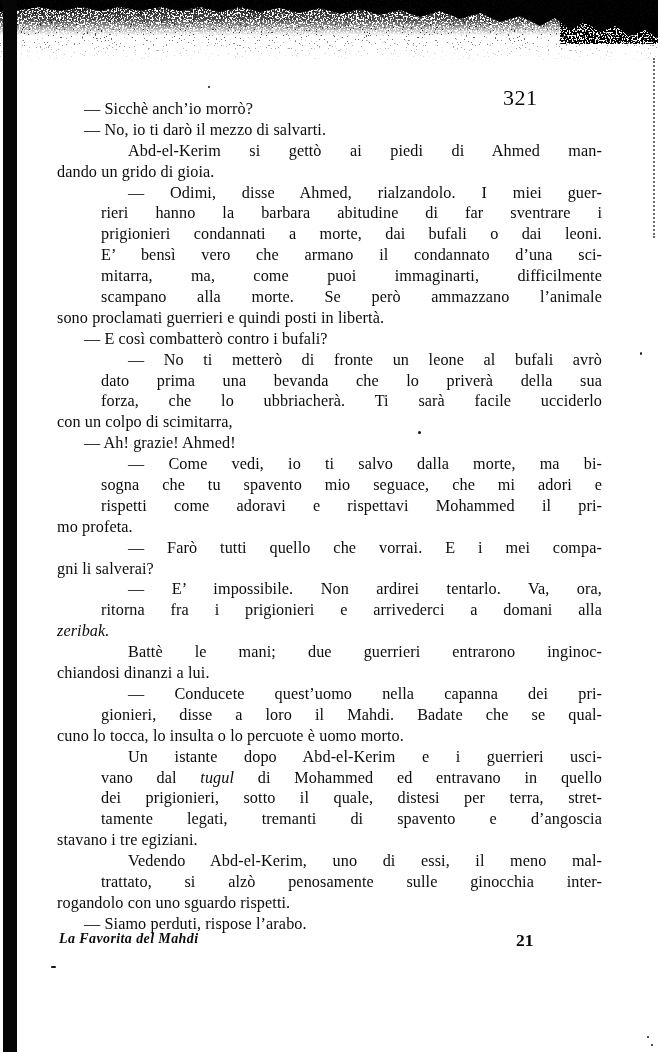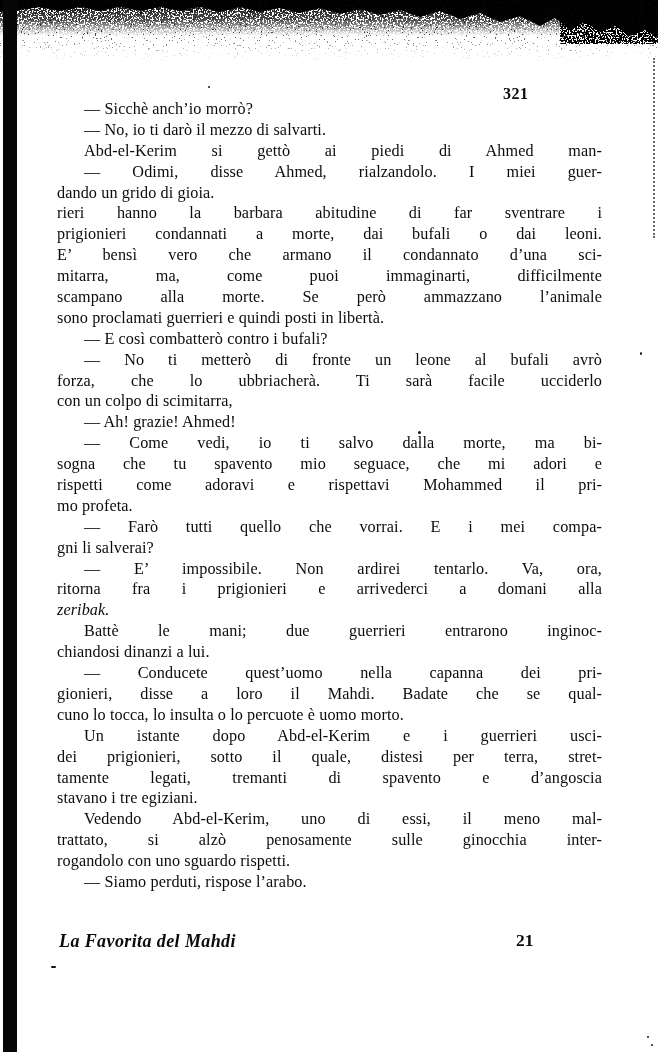--- a/index.html
+++ b/index.html
@@ -31,36 +31,36 @@
   .sp5{left:651px;top:1044px;width:2px;height:2px;}
   .sp6{left:208px;top:86px;width:2px;height:2px;}
   .right-dots{
     position:absolute;right:3px;top:58px;height:180px;width:0;
     border-left:2px dotted #2a2a2a;opacity:.7;
   }
   
   .ink{color:#0b0b0b;}
   .page-num-top{
     position:absolute;left:503px;top:85px;
-    font-size:16px;font-weight:bold;letter-spacing:.5px;
+    font-size:22px;font-weight:normal;letter-spacing:.5px;
   }
   #text-block{
     position:absolute;left:57px;top:99px;width:545px;
   }
   .line{
     font-size:16.2px;line-height:20.9px;height:20.9px;
     font-weight:normal;color:#0c0c0c;
     text-align:justify;letter-spacing:.1px;
   }
-  .line.j{text-align-last:justify;}
+  .line.j{text-align-last:justify;margin-left:44px;}
   .line.ind{text-indent:27px;}
   .it{font-style:italic;}
   .footer-title{
     position:absolute;left:59px;top:931px;
-    font-size:18px;font-weight:bold;font-style:italic;letter-spacing:.4px;
+    font-size:14px;font-weight:bold;font-style:italic;letter-spacing:.4px;
   }
   .footer-page{
     position:absolute;left:516px;top:930px;
     font-size:17.5px;font-weight:bold;text-align:center;
   }
 </style>
 </head>
 <body>
 
 <div class="top-band"></div>
@@ -106,48 +106,50 @@
 <div class="speckle sp4"></div>
 <div class="speckle sp5"></div>
 <div class="speckle sp6"></div>
 
 <div class="page-num-top ink">321</div>
 
 <div id="text-block">
     <div class="line ind"><span>— Sicchè anch’io morrò?</span></div>
     <div class="line ind"><span>— No, io ti darò il mezzo di salvarti.</span></div>
     <div class="line ind j"><span>Abd-el-Kerim si gettò ai piedi di Ahmed man-</span></div>
+    <div class="line"><span>dando un grido di gioia.</span></div>
     <div class="line ind j"><span>— Odimi, disse Ahmed, rialzandolo. I miei guer-</span></div>
-    <div class="line"><span>dando un grido di gioia.</span></div>
     <div class="line j"><span>rieri hanno la barbara abitudine di far sventrare i</span></div>
     <div class="line j"><span>prigionieri condannati a morte, dai bufali o dai leoni.</span></div>
     <div class="line j"><span>E’ bensì vero che armano il condannato d’una sci-</span></div>
     <div class="line j"><span>mitarra, ma, come puoi immaginarti, difficilmente</span></div>
     <div class="line j"><span>scampano alla morte. Se però ammazzano l’animale</span></div>
     <div class="line"><span>sono proclamati guerrieri e quindi posti in libertà.</span></div>
     <div class="line ind"><span>— E così combatterò contro i bufali?</span></div>
     <div class="line ind j"><span>— No ti metterò di fronte un leone al bufali avrò</span></div>
+    <div class="line j"><span>dato prima una bevanda che lo priverà della sua</span></div>
     <div class="line j"><span>forza, che lo ubbriacherà. Ti sarà facile ucciderlo</span></div>
     <div class="line"><span>con un colpo di scimitarra,</span></div>
     <div class="line ind"><span>— Ah! grazie! Ahmed!</span></div>
     <div class="line ind j"><span>— Come vedi, io ti salvo dalla morte, ma bi-</span></div>
     <div class="line j"><span>sogna che tu spavento mio seguace, che mi adori e</span></div>
     <div class="line j"><span>rispetti come adoravi e rispettavi Mohammed il pri-</span></div>
     <div class="line"><span>mo profeta.</span></div>
     <div class="line ind j"><span>— Farò tutti quello che vorrai. E i mei compa-</span></div>
     <div class="line"><span>gni li salverai?</span></div>
     <div class="line ind j"><span>— E’ impossibile. Non ardirei tentarlo. Va, ora,</span></div>
     <div class="line j"><span>ritorna fra i prigionieri e arrivederci a domani alla</span></div>
     <div class="line"><em class="it">zeribak.</em></div>
     <div class="line ind j"><span>Battè le mani; due guerrieri entrarono inginoc-</span></div>
     <div class="line"><span>chiandosi dinanzi a lui.</span></div>
     <div class="line ind j"><span>— Conducete quest’uomo nella capanna dei pri-</span></div>
     <div class="line j"><span>gionieri, disse a loro il Mahdi. Badate che se qual-</span></div>
     <div class="line"><span>cuno lo tocca, lo insulta o lo percuote è uomo morto.</span></div>
     <div class="line ind j"><span>Un istante dopo Abd-el-Kerim e i guerrieri usci-</span></div>
+    <div class="line j"><span>vano dal </span><em class="it">tugul</em><span> di Mohammed ed entravano in quello</span></div>
     <div class="line j"><span>dei prigionieri, sotto il quale, distesi per terra, stret-</span></div>
     <div class="line j"><span>tamente legati, tremanti di spavento e d’angoscia</span></div>
     <div class="line"><span>stavano i tre egiziani.</span></div>
     <div class="line ind j"><span>Vedendo Abd-el-Kerim, uno di essi, il meno mal-</span></div>
     <div class="line j"><span>trattato, si alzò penosamente sulle ginocchia inter-</span></div>
     <div class="line"><span>rogandolo con uno sguardo rispetti.</span></div>
     <div class="line ind"><span>— Siamo perduti, rispose l’arabo.</span></div>
   </div>
 
 <div class="footer-title ink">La Favorita del Mahdi</div>

